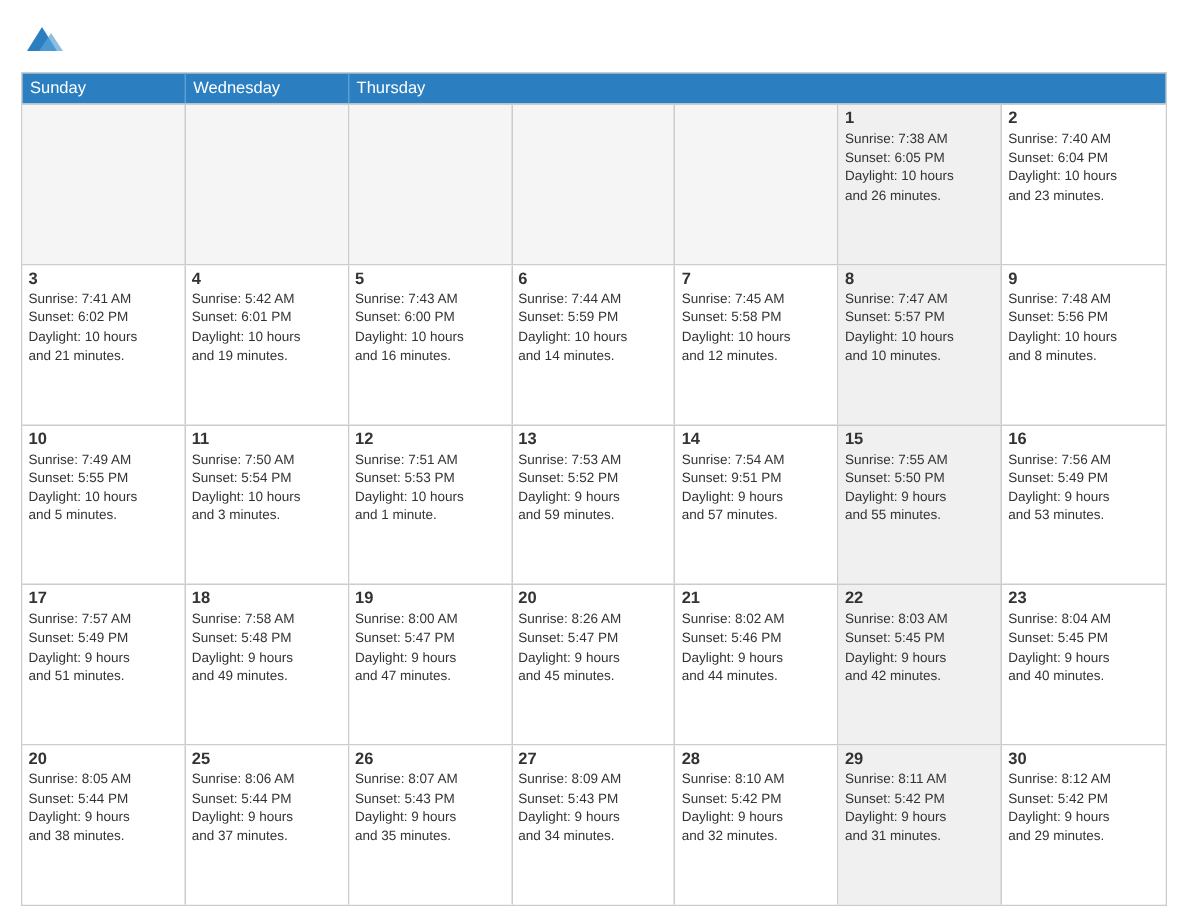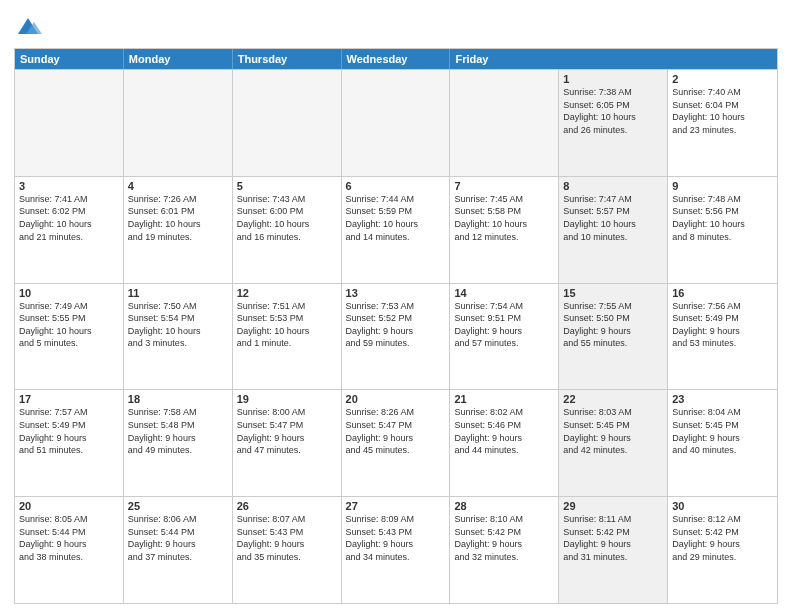--- a/index.html
+++ b/index.html
@@ -68,21 +68,21 @@
       border: 1px solid #ccc;
     }
     .cal-header {
       display: grid;
       grid-template-columns: repeat(7, 1fr);
       background: #2b7fc1;
     }
     .cal-header-cell {
       color: #fff;
       font-size: 11px;
-      font-weight: bold;
+      font-weight: normal;
       padding: 4px 5px;
       border-right: 1px solid #5ba0d0;
       text-align: left;
     }
     .cal-header-cell:last-child { border-right: none; }
     .cal-body {
       display: flex;
       flex-direction: column;
       flex: 1;
     }
@@ -134,24 +134,22 @@
     </div>
     <div class="title-area">
       <div class="month-title"></div>
       <div class="location"></div>
     </div>
   </div>
 
   <div class="calendar">
     <div class="cal-header">
     <div class="cal-header-cell">Sunday</div>
-        <div class="cal-header-cell">Monday</div>
+        <div class="cal-header-cell">Wednesday</div>
         <div class="cal-header-cell">Thursday</div>
-        <div class="cal-header-cell">Wednesday</div>
-        <div class="cal-header-cell">Friday</div>
       </div>
     <div class="cal-body">
     <div class="cal-row">
           <div class="cal-cell empty"></div>
           <div class="cal-cell empty"></div>
           <div class="cal-cell empty"></div>
           <div class="cal-cell empty"></div>
           <div class="cal-cell empty"></div>
           <div class="cal-cell shaded">
             <span class="day-num">1</span>
@@ -171,21 +169,21 @@
         <div class="cal-row">
           <div class="cal-cell">
             <span class="day-num">3</span>
             <span class="cell-line">Sunrise: 7:41 AM</span>
             <span class="cell-line">Sunset: 6:02 PM</span>
             <span class="cell-line">Daylight: 10 hours</span>
             <span class="cell-line">and 21 minutes.</span>
           </div>
           <div class="cal-cell">
             <span class="day-num">4</span>
-            <span class="cell-line">Sunrise: 7:26 AM</span>
+            <span class="cell-line">Sunrise: 5:42 AM</span>
             <span class="cell-line">Sunset: 6:01 PM</span>
             <span class="cell-line">Daylight: 10 hours</span>
             <span class="cell-line">and 19 minutes.</span>
           </div>
           <div class="cal-cell">
             <span class="day-num">5</span>
             <span class="cell-line">Sunrise: 7:43 AM</span>
             <span class="cell-line">Sunset: 6:00 PM</span>
             <span class="cell-line">Daylight: 10 hours</span>
             <span class="cell-line">and 16 minutes.</span>

